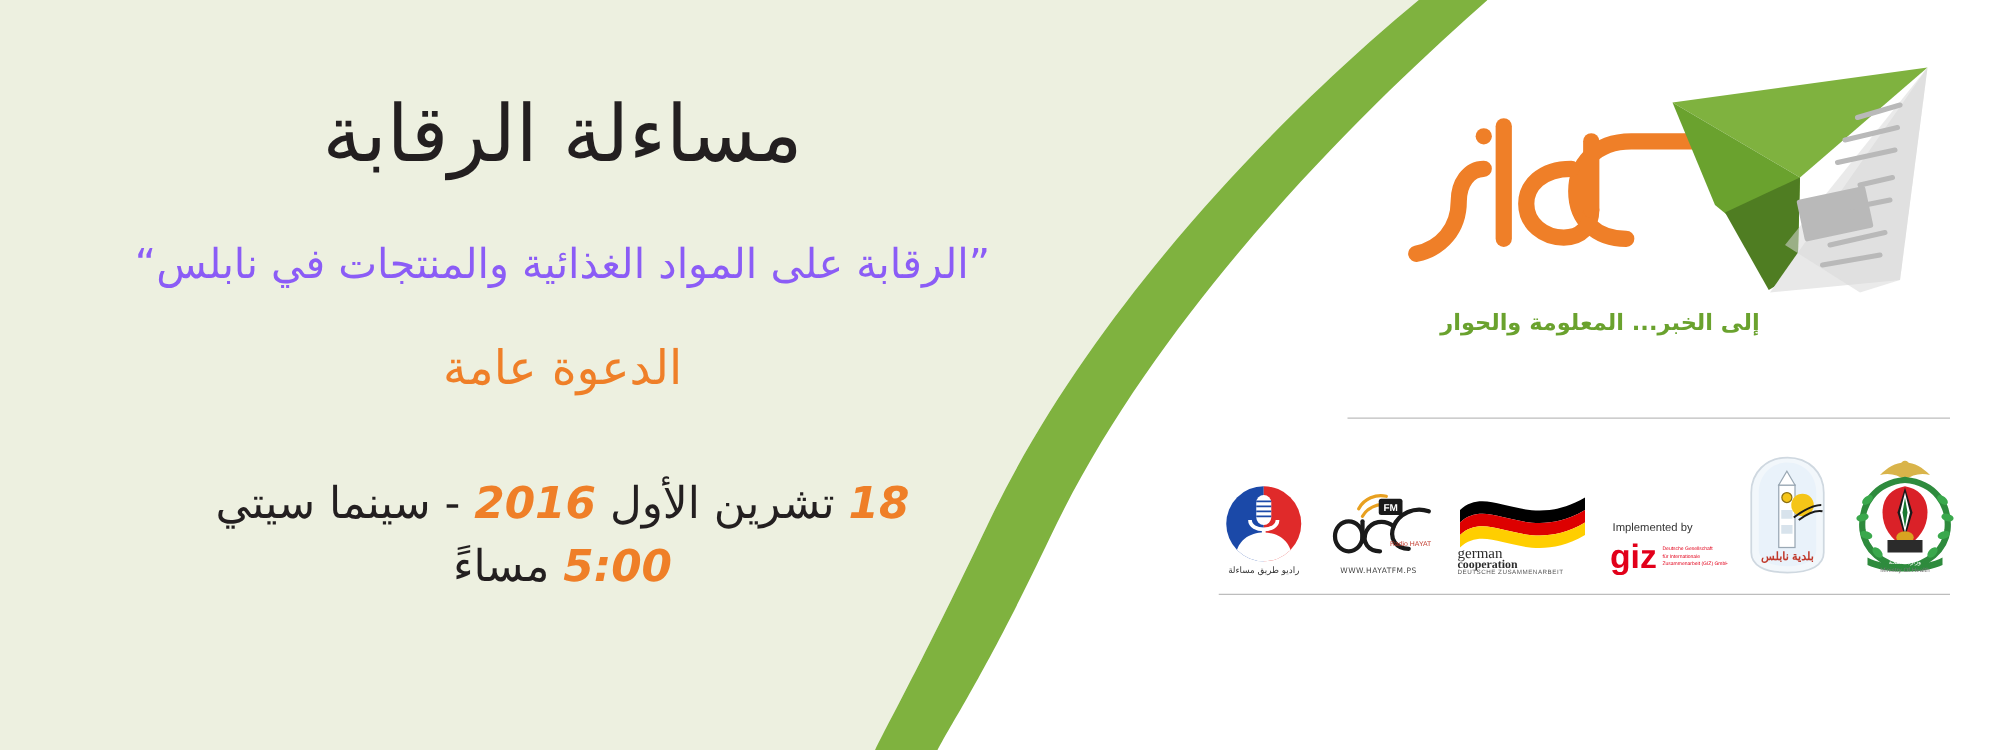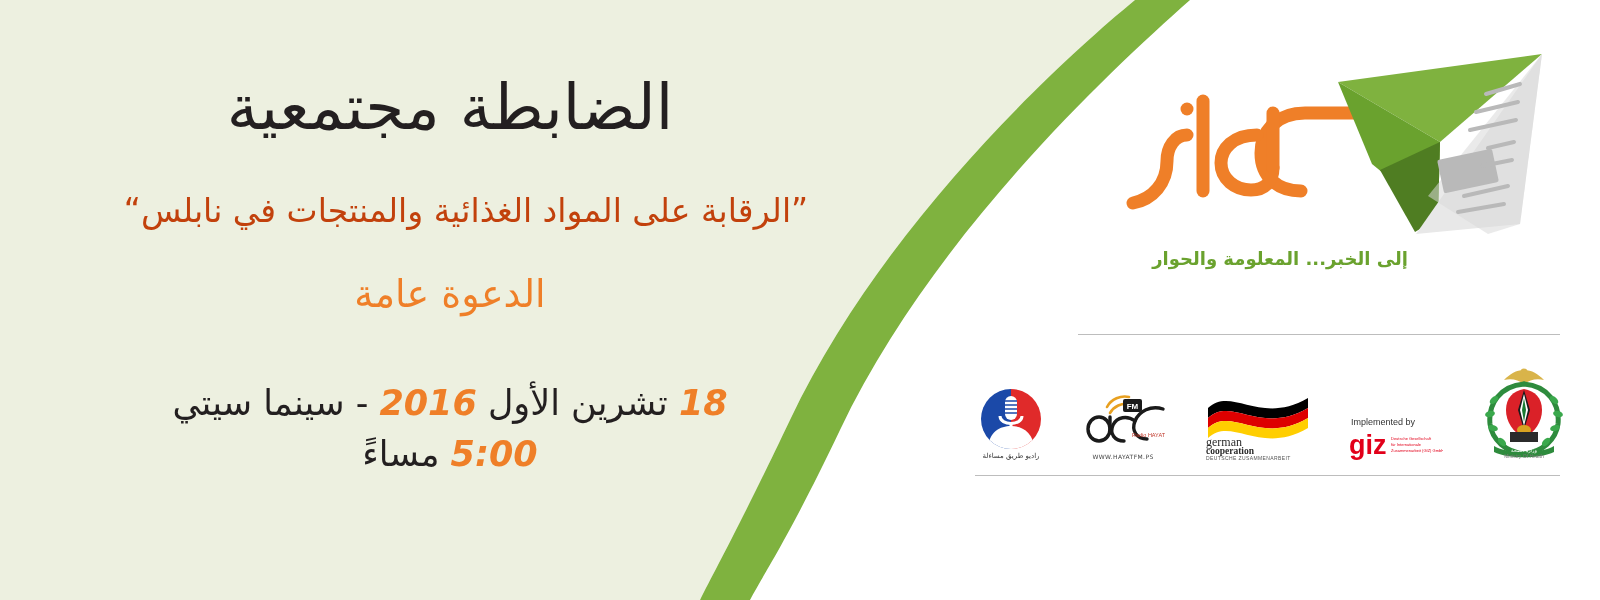--- a/index.html
+++ b/index.html
@@ -32,23 +32,23 @@
   .left{
     position:absolute;left:0;top:0;width:960px;height:600px;
     direction:rtl;text-align:center;
   }
   .headline{
     position:absolute;top:72px;left:0;width:900px;
     font-size:63px;line-height:1.15;font-weight:400;
     color:#231f20;letter-spacing:.5px;
   }
   .subtitle{
-    position:absolute;top:190px;left:16px;width:900px;
+    position:absolute;top:190px;left:0;width:900px;
     font-size:33px;line-height:1.3;font-weight:400;
-    color:#c2410c;
+    color:#8b5cf6;
   }
   .invite{
     position:absolute;top:272px;left:0;width:900px;
     font-size:38px;line-height:1.2;font-weight:400;
     color:#ef7f28;
   }
   .when{
     position:absolute;top:378px;left:0;width:900px;
     font-size:35px;line-height:1.45;font-weight:400;
     color:#231f20;
@@ -113,21 +113,21 @@
 </head>
 <body>
 
 <div class="banner">
 
   <div class="bg-cream"></div>
   <div class="bg-arc"></div>
 
   <div class="left">
 
-    <div class="headline">الضابطة مجتمعية</div>
+    <div class="headline">مساءلة الرقابة</div>
 
     <div class="subtitle">”الرقابة على المواد الغذائية والمنتجات في نابلس“</div>
 
     <div class="invite">الدعوة عامة</div>
 
     <div class="when">
       <div><span class="num">18</span><span> تشرين الأول </span><span class="num">2016</span><span> - سينما سيتي</span></div>
       <div><span class="num">5:00</span><span> مساءً</span></div>
     </div>
   </div>
@@ -247,20 +247,39 @@
           <text x="4" y="13" font-family="'Liberation Sans',sans-serif" font-size="9" fill="#333">Implemented by</text>
           <text x="2" y="42" font-family="'Liberation Sans',sans-serif" font-size="27" font-weight="bold" fill="#e2001a">giz</text>
           <g fill="#e2001a" font-family="'Liberation Sans',sans-serif" font-size="4">
             <text x="44" y="28">Deutsche Gesellschaft</text>
             <text x="44" y="34">für Internationale</text>
             <text x="44" y="40">Zusammenarbeit (GIZ) GmbH</text>
           </g>
         </svg>
       </div>
 
+      <div class="partner">
+        <svg width="66" height="96" viewBox="0 0 66 96" aria-hidden="true">
+          <path d="M33,2 C50,2 62,14 62,30 L62,78 C62,88 52,94 33,94 C14,94 4,88 4,78 L4,30 C4,14 16,2 33,2 Z" fill="#f2f7fb" stroke="#cfd8e0" stroke-width="1.4"></path>
+          <path d="M33,6 C46,6 56,16 56,30 L56,76 C56,84 47,89 33,89 C19,89 10,84 10,76 L10,30 C10,16 20,6 33,6 Z" fill="#e9f2fa"></path>
+
+          <rect x="26" y="24" width="13" height="50" fill="#ffffff" stroke="#9aa8b4" stroke-width="1"></rect>
+          <polygon points="26,24 32.5,13 39,24" fill="#ffffff" stroke="#9aa8b4" stroke-width="1"></polygon>
+          <circle cx="32.5" cy="34" r="4" fill="#f5c518" stroke="#8b6f12" stroke-width="1"></circle>
+          <rect x="28" y="44" width="9" height="7" fill="#d8e3ec"></rect>
+          <rect x="28" y="56" width="9" height="7" fill="#d8e3ec"></rect>
+
+          <circle cx="45" cy="40" r="9" fill="#f5c518"></circle>
+          <g stroke="#1a1a1a" stroke-width="1.6" fill="none">
+            <path d="M38,50 C46,44 54,40 60,40"></path>
+            <path d="M42,52 C50,46 56,44 61,45"></path>
+          </g>
+          <text x="33" y="84" font-family="'Liberation Sans',sans-serif" font-size="9" font-weight="bold" fill="#c0392b" text-anchor="middle" direction="rtl">بلدية نابلس</text>
+        </svg>
+      </div>
 
       <div class="partner">
         <svg width="92" height="96" viewBox="0 0 92 96" aria-hidden="true">
 
           <path d="M46,6 C38,6 32,10 26,16 C34,14 40,16 46,20 C52,16 58,14 66,16 C60,10 54,6 46,6 Z" fill="#d9b44a"></path>
           <circle cx="46" cy="8" r="3.4" fill="#d9b44a"></circle>
 
           <path d="M46,20 C22,22 10,40 12,60 C14,76 28,88 46,90" fill="none" stroke="#2e8b3d" stroke-width="5" stroke-linecap="round"></path>
           <path d="M46,20 C70,22 82,40 80,60 C78,76 64,88 46,90" fill="none" stroke="#2e8b3d" stroke-width="5" stroke-linecap="round"></path>
           <g fill="#3aa84c">

